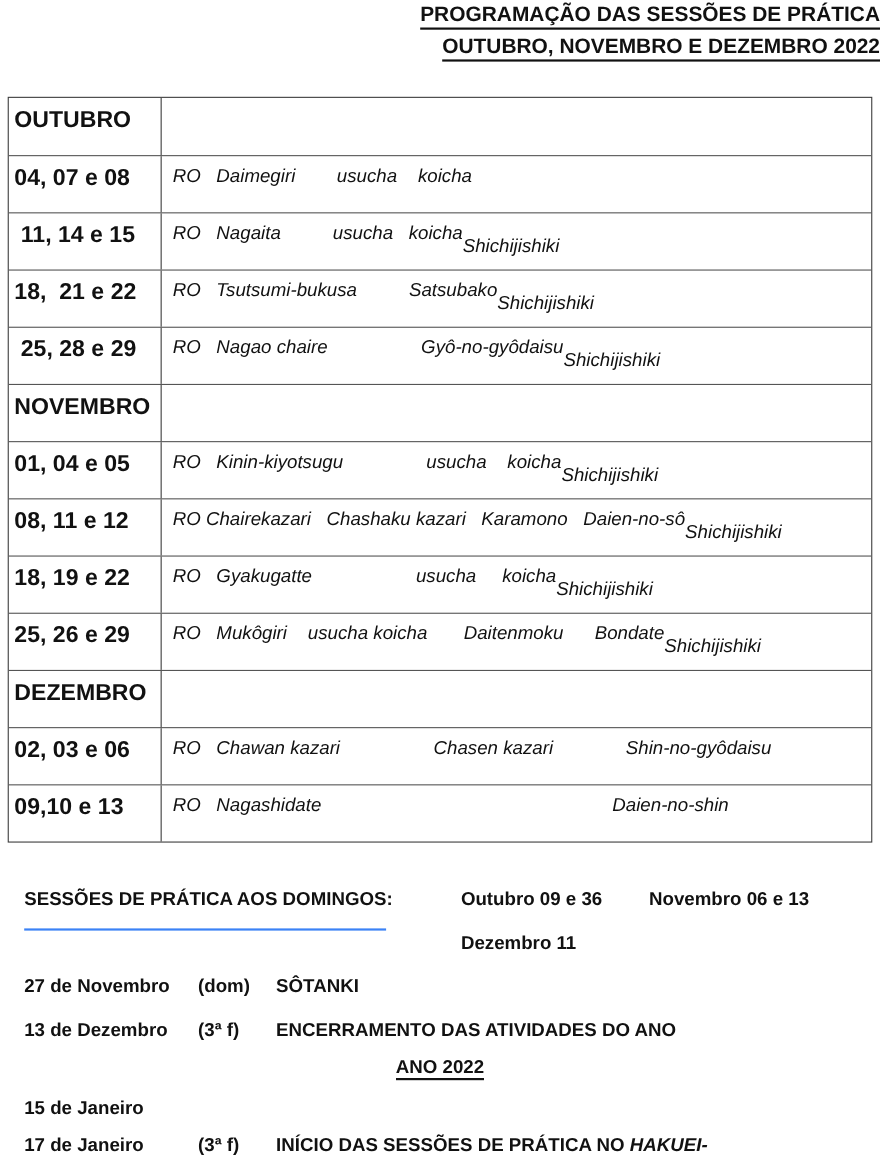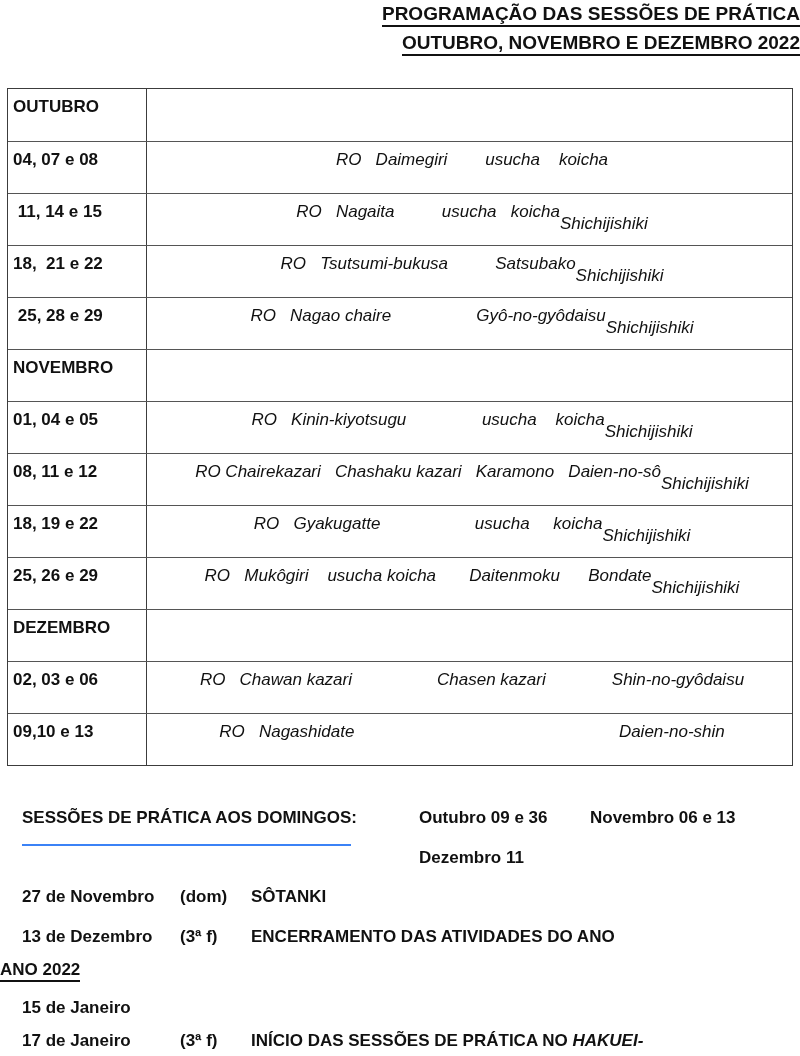--- a/index.html
+++ b/index.html
@@ -15,22 +15,22 @@
   .title .tline { margin-bottom:7px; }
   .title .u { border-bottom:2px solid #111; padding-bottom:1px; }
 
   
   .schedule { position:absolute; top:88px; left:7px; width:786px;
               border:1px solid #3c3c3c; box-sizing:border-box; }
   .trow { display:flex; height:52px; box-sizing:border-box; border-top:1px solid #555; }
   .trow:first-child { border-top:none; }
   .tcell { box-sizing:border-box; overflow:hidden; }
   .dates { width:139px; flex:0 0 139px; border-right:1px solid #3c3c3c;
-           font-weight:bold; font-size:17px; padding:8px 0 0 5px; white-space:pre; }
-  .desc  { flex:1; display:flex; justify-content:center;
+           font-weight:bold; font-size:21px; padding:8px 0 0 5px; white-space:pre; }
+  .desc  { flex:1; display:flex; justify-content:flex-start;
            font-style:italic; font-size:17px; padding:8px 5px 0 10px; }
   .desc-text { white-space:pre; }
   .desc-right { white-space:pre; flex:0 0 auto;margin-top:12px; }
 
   
   .fline { position:absolute; left:12px; width:800px; font-weight:bold; font-size:17px; }
   .sundays-label { position:absolute; left:10px; }
   .sundays-label .u { border-bottom:2px solid #3b82f6; padding-bottom:17px; }
   .pos-oct { position:absolute; left:407px; }
   .pos-nov { position:absolute; left:578px; }
@@ -155,21 +155,21 @@
     <span class="e-date">27 de Novembro</span>
     <span class="e-day">(dom)</span>
     <span class="e-desc">SÔTANKI</span>
   </div>
   <div class="fline event" style="top:927px;">
     <span class="e-date">13 de Dezembro</span>
     <span class="e-day">(3ª f)</span>
     <span class="e-desc">ENCERRAMENTO DAS ATIVIDADES DO ANO</span>
   </div>
 
-  <div class="fline ano" style="top:960px; left:0;">
+  <div class="fline ano" style="top:960px; left:0;text-align:center;">
     <span class="u">ANO 2022</span>
   </div>
 
   <div class="fline event" style="top:998px;flex-direction:column;">
     <span class="e-date">15 de Janeiro</span>
     <span class="e-day">(dom)</span>
     <span class="e-desc"><span>HATSUDATE / SHINNENKAI</span><span class="em"></span></span>
   </div>
   <div class="fline event" style="top:1031px;">
     <span class="e-date">17 de Janeiro</span>

